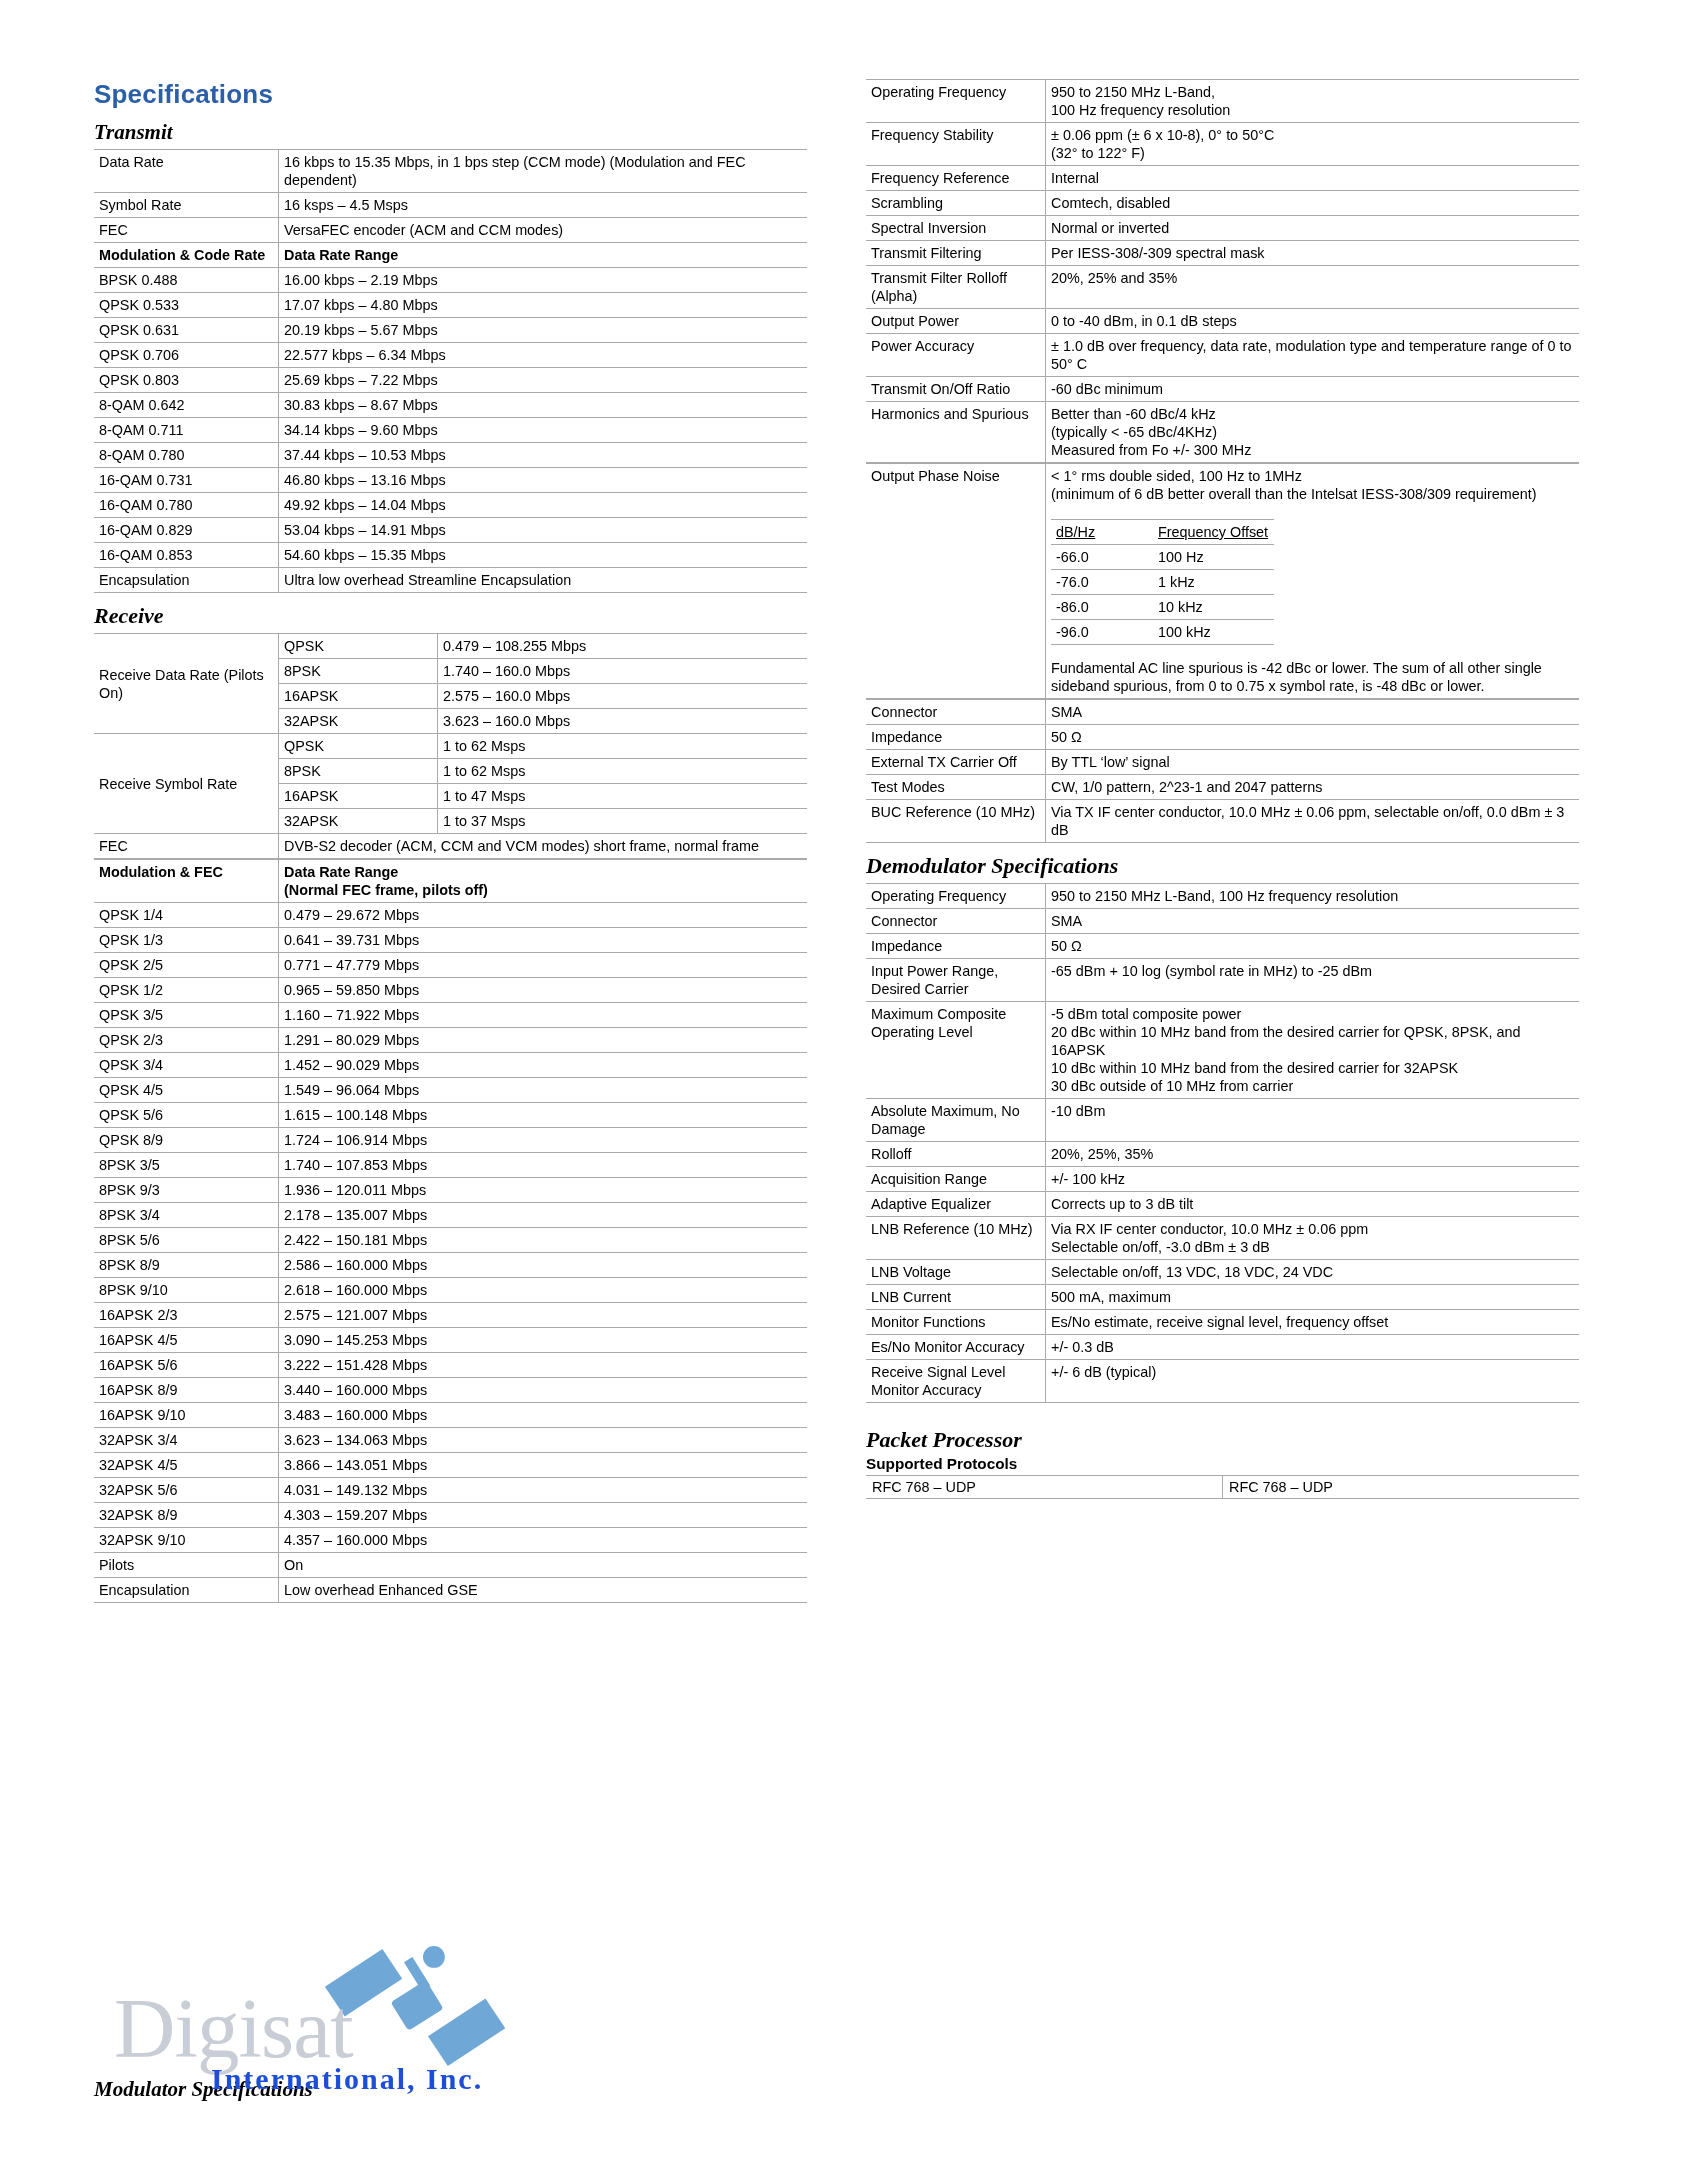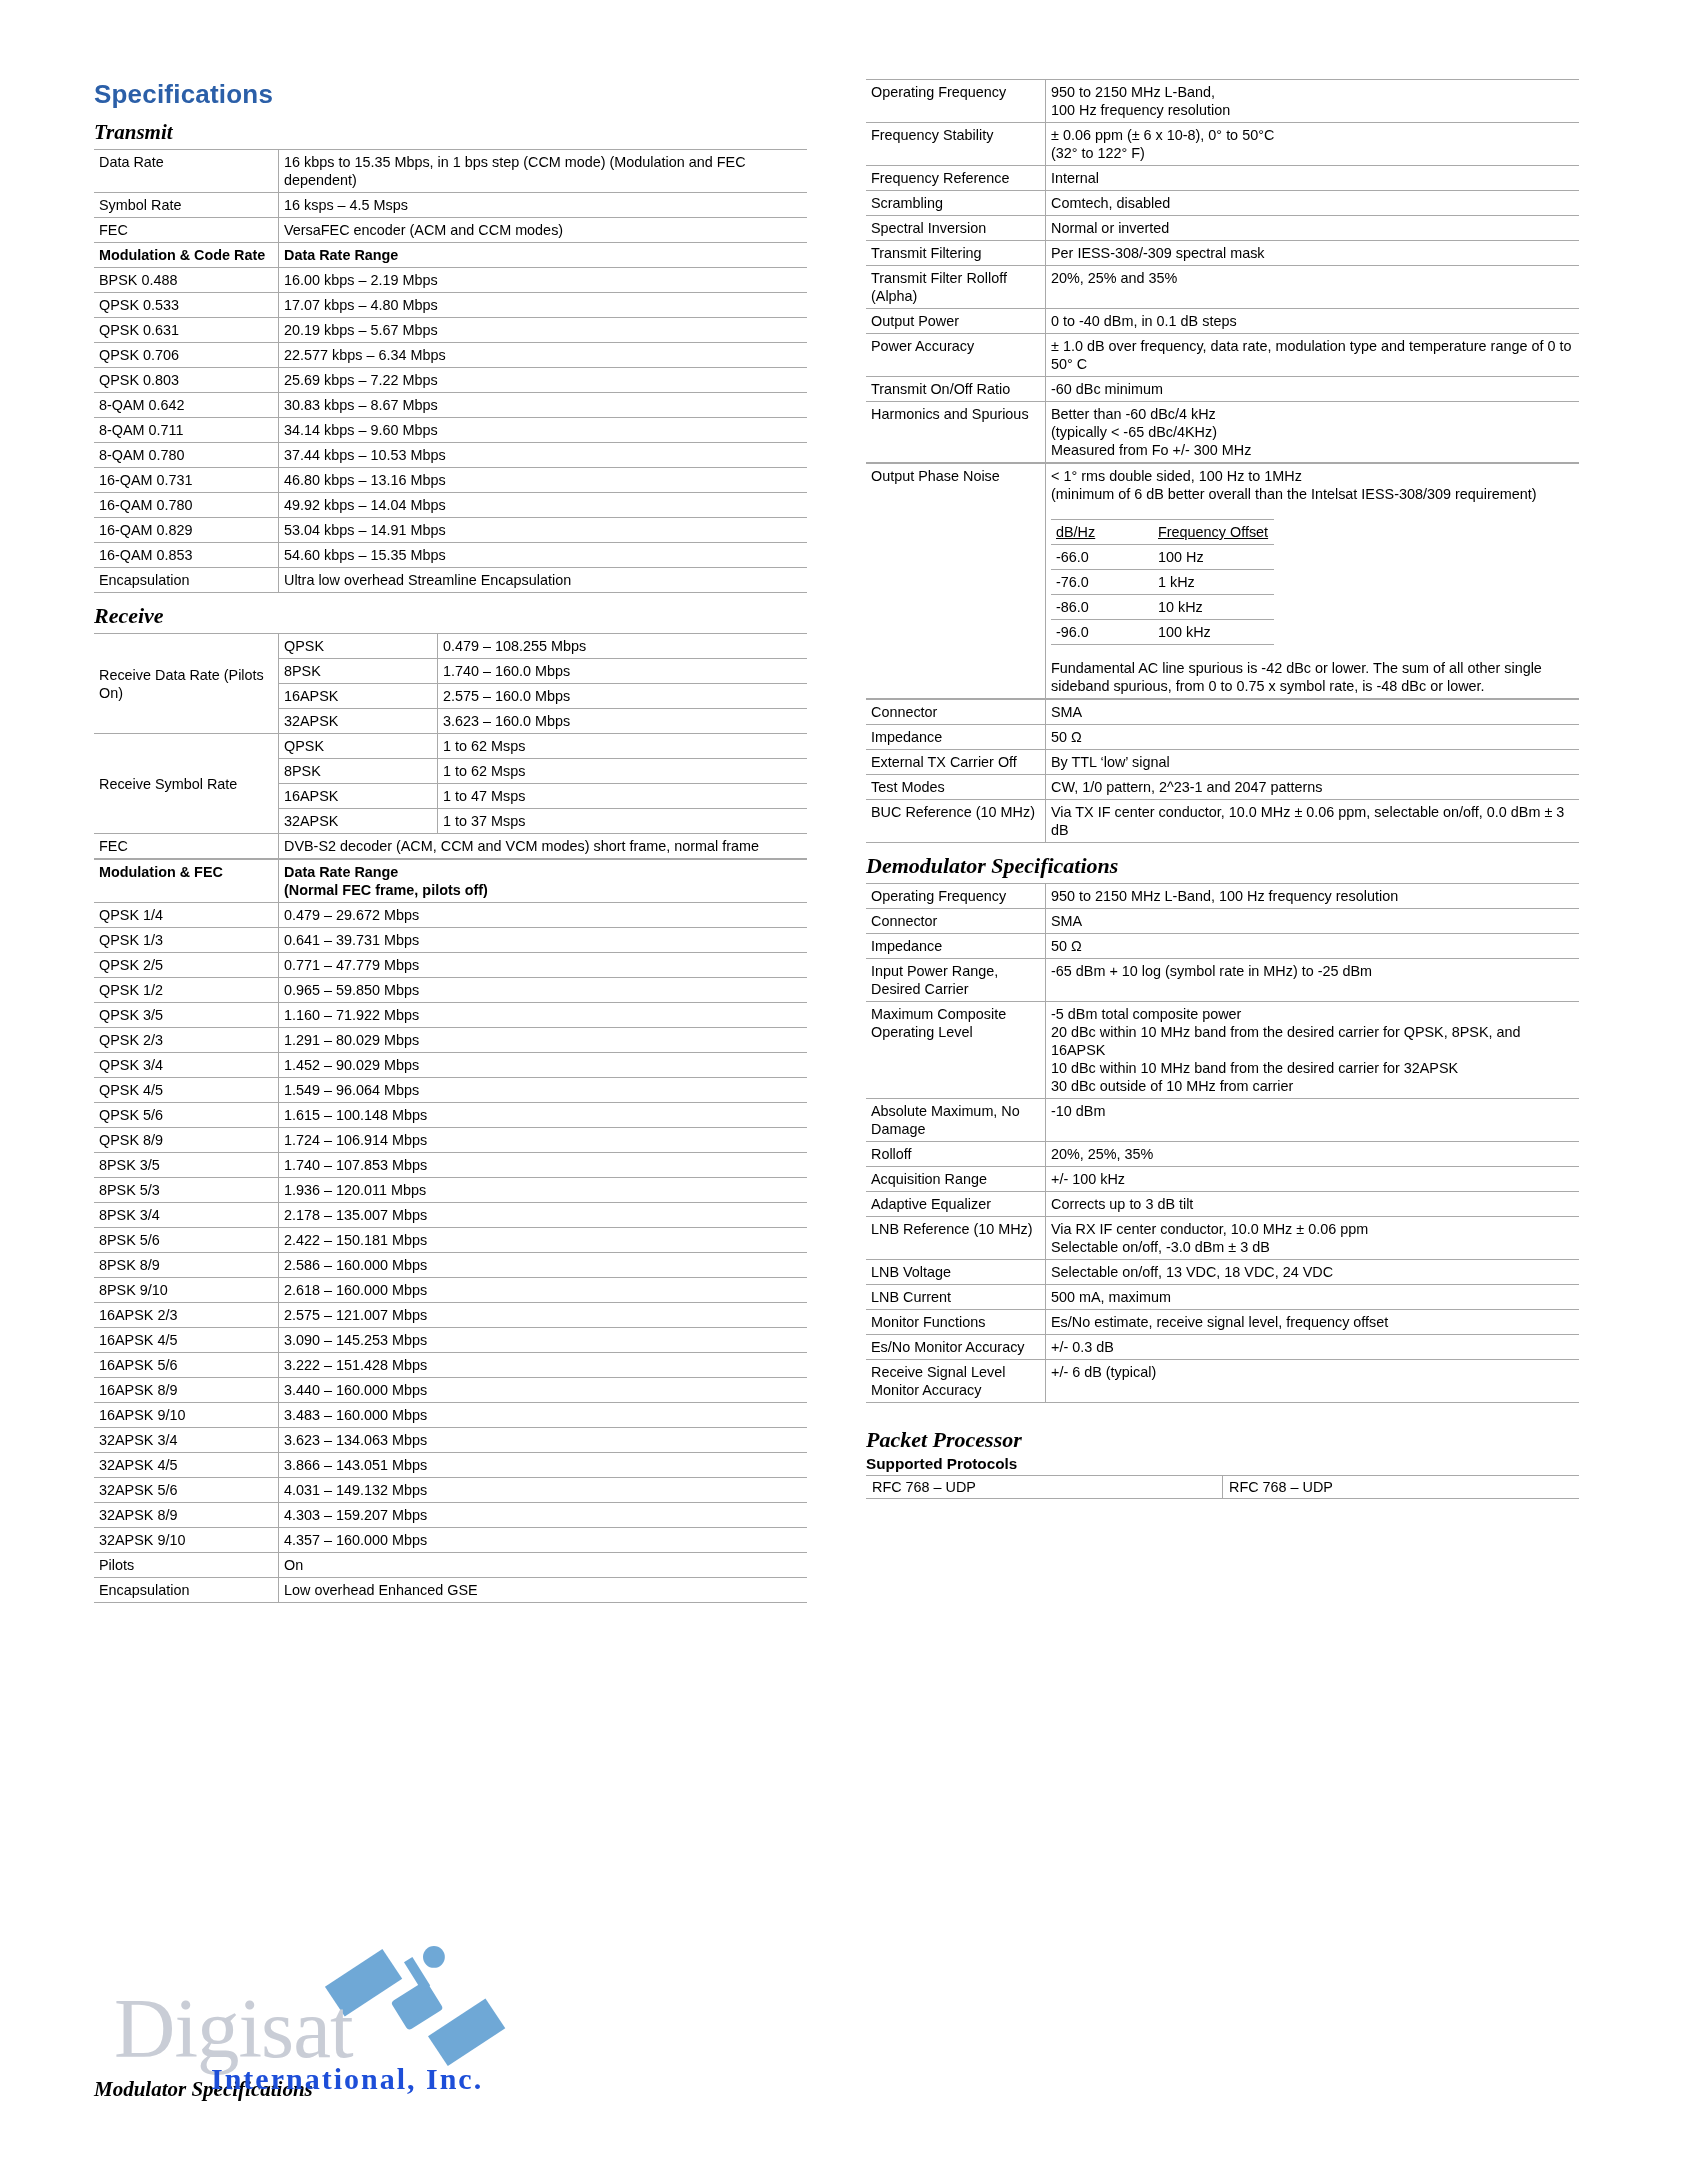--- a/index.html
+++ b/index.html
@@ -316,21 +316,21 @@
             </tr>
             <tr>
               <td class="lbl">QPSK 8/9</td>
               <td class="sep">1.724 – 106.914 Mbps</td>
             </tr>
             <tr>
               <td class="lbl">8PSK 3/5</td>
               <td class="sep">1.740 – 107.853 Mbps</td>
             </tr>
             <tr>
-              <td class="lbl">8PSK 5/3</td>
+              <td class="lbl">8PSK 9/3</td>
               <td class="sep">1.936 – 120.011 Mbps</td>
             </tr>
             <tr>
               <td class="lbl">8PSK 3/4</td>
               <td class="sep">2.178 – 135.007 Mbps</td>
             </tr>
             <tr>
               <td class="lbl">8PSK 5/6</td>
               <td class="sep">2.422 – 150.181 Mbps</td>
             </tr>

